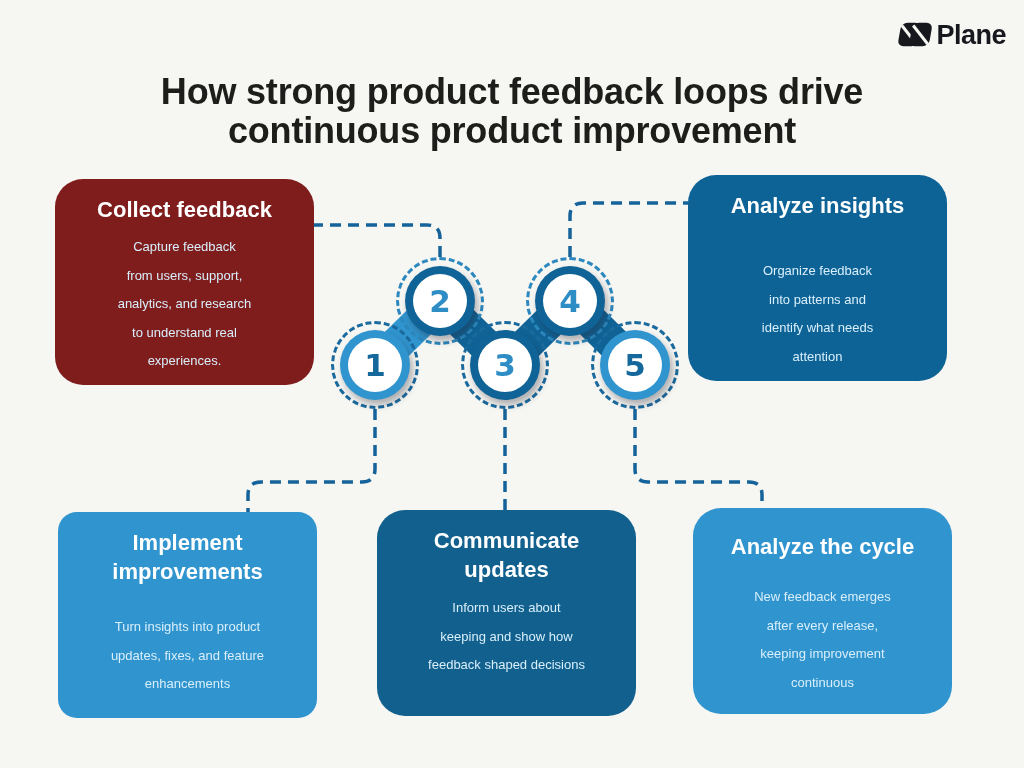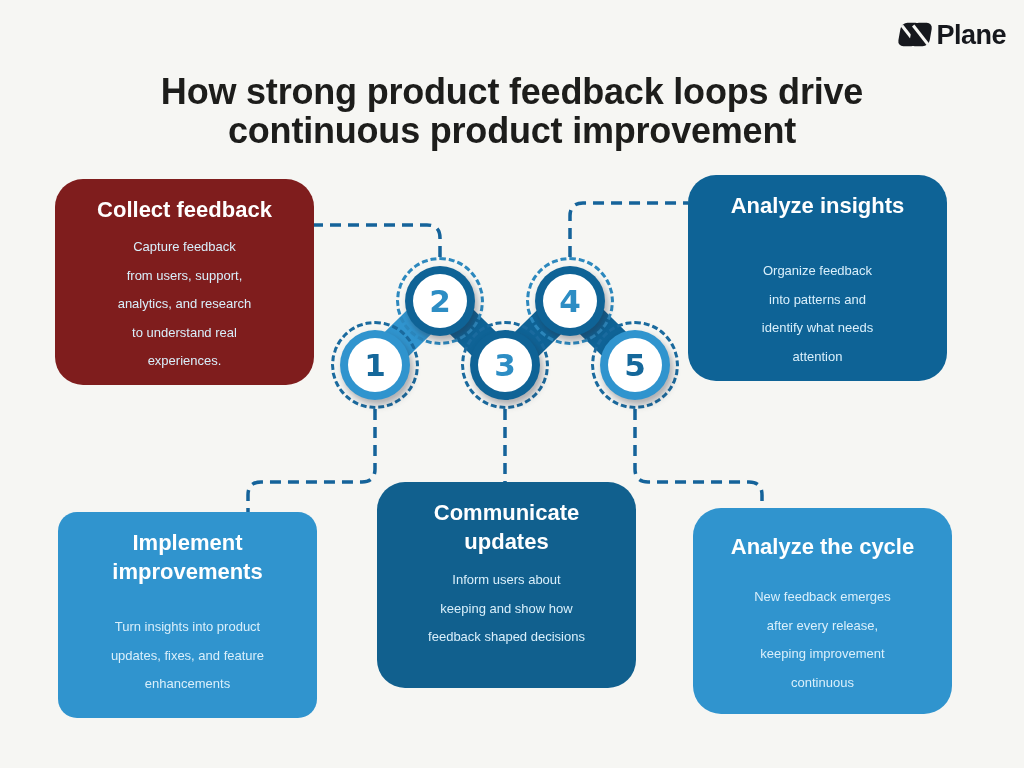--- a/index.html
+++ b/index.html
@@ -61,21 +61,21 @@
     position:absolute; width:259px; height:206px; border-radius:28px;
     z-index:4; color:#FFFFFF; text-align:center; padding:16px 12px;
   }
   .card h2 { font-size:22px; font-weight:700; line-height:29px; white-space:pre-line; color:#FFFFFF; }
   .card p  { font-size:13px; line-height:28.5px; white-space:pre-line; margin-top:9px; }
   .card-collect     { left:55px;  top:179px; }
   .card-analyze     { left:688px; top:175px; }
   .card-analyze p   { margin-top:37px; }
   .card-implement   { left:58px;  top:512px;border-radius:19px; }
   .card-implement p { margin-top:27px; }
-  .card-communicate { left:377px; top:482px; }
+  .card-communicate { left:377px; top:510px; }
   .card-communicate p { margin-top:10px; }
   .card-repeat      { left:693px; top:508px; padding-top:24px; }
   .card-repeat p    { margin-top:22px; }
 </style>
 </head>
 <body>
 
 <div class="canvas">
 
   <div class="logo">

